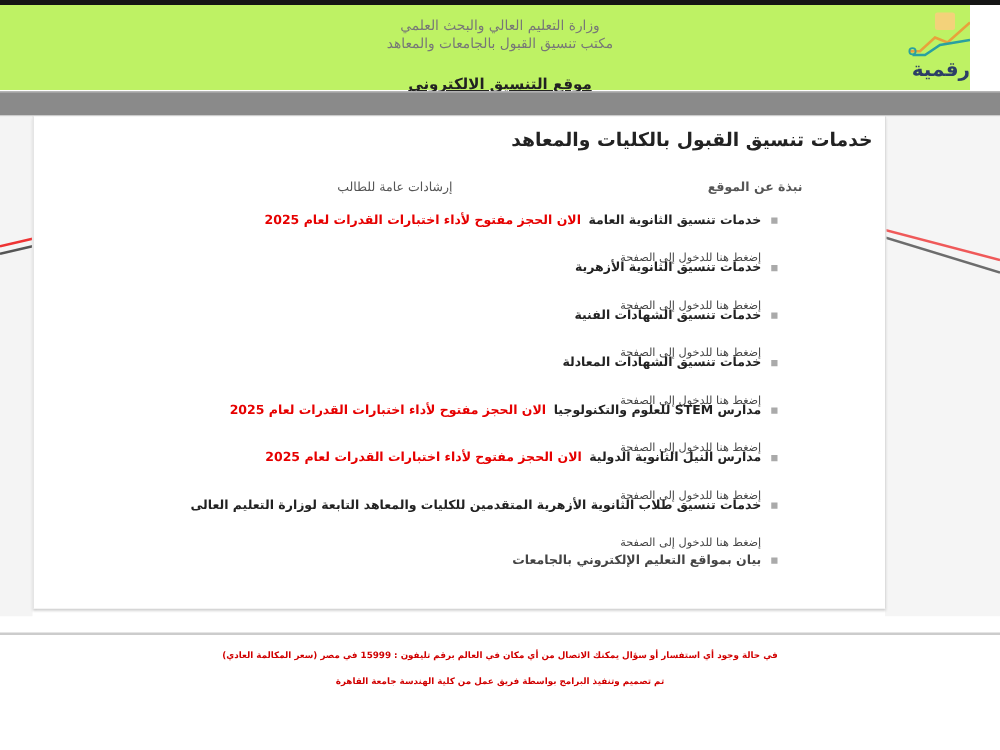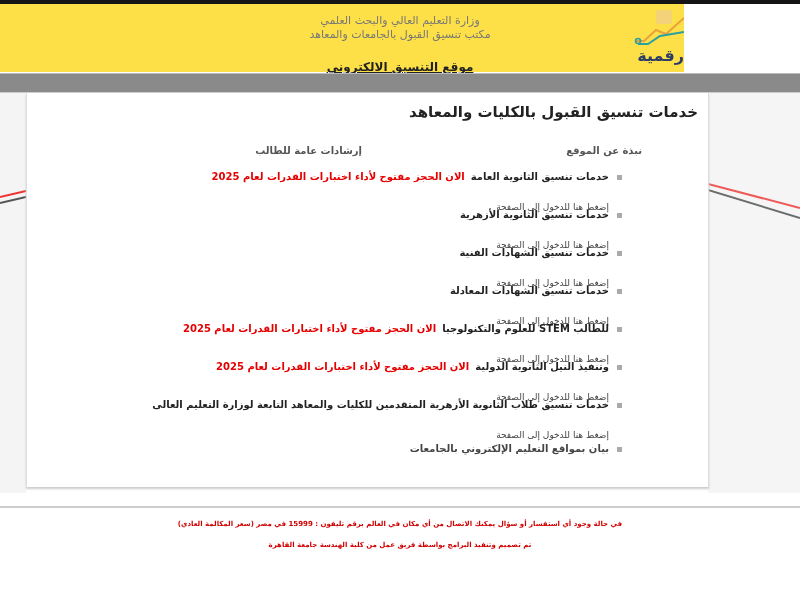--- a/index.html
+++ b/index.html
@@ -1,31 +1,31 @@
 <!DOCTYPE html>
 <html><head>
 <meta charset="utf-8">
 <style>
   * { box-sizing: border-box; margin: 0; padding: 0; }
   html, body { width: 800px; height: 600px; overflow: hidden; background: #fff; }
   body { font-family: "DejaVu Sans", sans-serif; position: relative; }
   .topbar { position: absolute; left: 0; top: 0; width: 800px; height: 4px; background: #151515; }
-  .header { position: absolute; left: 0; top: 4px; width: 684px; height: 68px; background: #fde047; }
+  .header { position: absolute; left: 0; top: 4px; width: 776px; height: 68px; background: #bef264; }
   .header-center { position: absolute; left: 250px; top: 10px; width: 300px; text-align: center; direction: rtl; }
   .header-line1, .header-line2 { font-size: 11px; color: #777; line-height: 14px; }
   .header-link { font-size: 12px; color: #222; font-weight: bold; text-decoration: underline; display: inline-block; margin-top: 18px; cursor: pointer; }
   .logo { position: absolute; right: 0; top: 4px; width: 50px; height: 62px; overflow: hidden; }
   .logo-text { position: absolute; right: 0; top: 38px; font-size: 16px; font-weight: bold; color: #2c3e66; direction: rtl; white-space: nowrap; }
   .band { position: absolute; left: 0; top: 73px; width: 800px; height: 20px; background: #8a8a8a; border-top: 1px solid #bbb; border-bottom: 1px solid #ccc; }
   .bg-left { position: absolute; left: 0; top: 93px; width: 26px; height: 400px; background: #f4f4f4; overflow: hidden; }
   .bg-right { position: absolute; right: 0; top: 93px; width: 92px; height: 400px; background: #f5f5f5; overflow: hidden; }
   .card { position: absolute; left: 26px; top: 93px; width: 683px; height: 394px; background: #fff; box-shadow: 0 2px 2px #ccc; border-left: 1px solid #ddd; border-right: 1px solid #ddd; direction: rtl; }
   .card-title { position: absolute; right: 10px; top: 10px; font-size: 15px; font-weight: bold; color: #222; }
   .nav-about { position: absolute; right: 66px; top: 52px; font-size: 10px; color: #555; font-weight: bold; cursor: pointer; }
-  .nav-guide { position: absolute; right: 346px; top: 52px; font-size: 10px; color: #555; font-weight: bold; cursor: pointer; }
+  .nav-guide { position: absolute; right: 346px; top: 52px; font-size: 10px; color: #555; font-weight: normal; cursor: pointer; }
   .items { position: absolute; right: 86px; top: 78px; width: 470px; }
   .item { position: relative; height: 38px; }
   .item-head { font-size: 10px; font-weight: bold; color: #222; white-space: nowrap; cursor: pointer; }
   .bullet { display: inline-block; width: 5px; height: 5px; background: #aaa; margin-left: 8px; vertical-align: middle; }
   .red { color: #e60000; margin-right: 6px; }
   .item-sub { font-size: 9px; color: #444; margin-right: 13px; margin-top: 20px; cursor: pointer; }
   .item-last { margin-top: 6px; }
   .item-last .item-head { color: #444; }
   .footer-line { position: absolute; left: 0; top: 506px; width: 800px; height: 2px; background: #ccc; }
   .footer { position: absolute; left: 0; top: 520px; width: 800px; text-align: center; direction: rtl; }
@@ -84,25 +84,25 @@
     </div>
     <div class="item">
       <div class="item-head"><span class="bullet"></span><span>خدمات تنسيق الشهادات الفنية</span></div>
       <div class="item-sub">إضغط هنا للدخول إلى الصفحة</div>
     </div>
     <div class="item">
       <div class="item-head"><span class="bullet"></span><span>خدمات تنسيق الشهادات المعادلة</span></div>
       <div class="item-sub">إضغط هنا للدخول إلى الصفحة</div>
     </div>
     <div class="item">
-      <div class="item-head"><span class="bullet"></span><span>للطالب STEM للعلوم والتكنولوجيا</span><span class="red">الان الحجز مفتوح لأداء اختبارات القدرات لعام 2025</span></div>
+      <div class="item-head"><span class="bullet"></span><span>مدارس STEM للعلوم والتكنولوجيا</span><span class="red">الان الحجز مفتوح لأداء اختبارات القدرات لعام 2025</span></div>
       <div class="item-sub">إضغط هنا للدخول إلى الصفحة</div>
     </div>
     <div class="item">
-      <div class="item-head"><span class="bullet"></span><span>وتنفيذ النيل الثانوية الدولية</span><span class="red">الان الحجز مفتوح لأداء اختبارات القدرات لعام 2025</span></div>
+      <div class="item-head"><span class="bullet"></span><span>مدارس النيل الثانوية الدولية</span><span class="red">الان الحجز مفتوح لأداء اختبارات القدرات لعام 2025</span></div>
       <div class="item-sub">إضغط هنا للدخول إلى الصفحة</div>
     </div>
     <div class="item">
       <div class="item-head"><span class="bullet"></span><span>خدمات تنسيق طلاب الثانوية الأزهرية المتقدمين للكليات والمعاهد التابعة لوزارة التعليم العالى</span></div>
       <div class="item-sub">إضغط هنا للدخول إلى الصفحة</div>
     </div>
     <div class="item item-last">
       <div class="item-head"><span class="bullet"></span><span>بيان بمواقع التعليم الإلكتروني بالجامعات</span></div>
     </div>
   </div>

